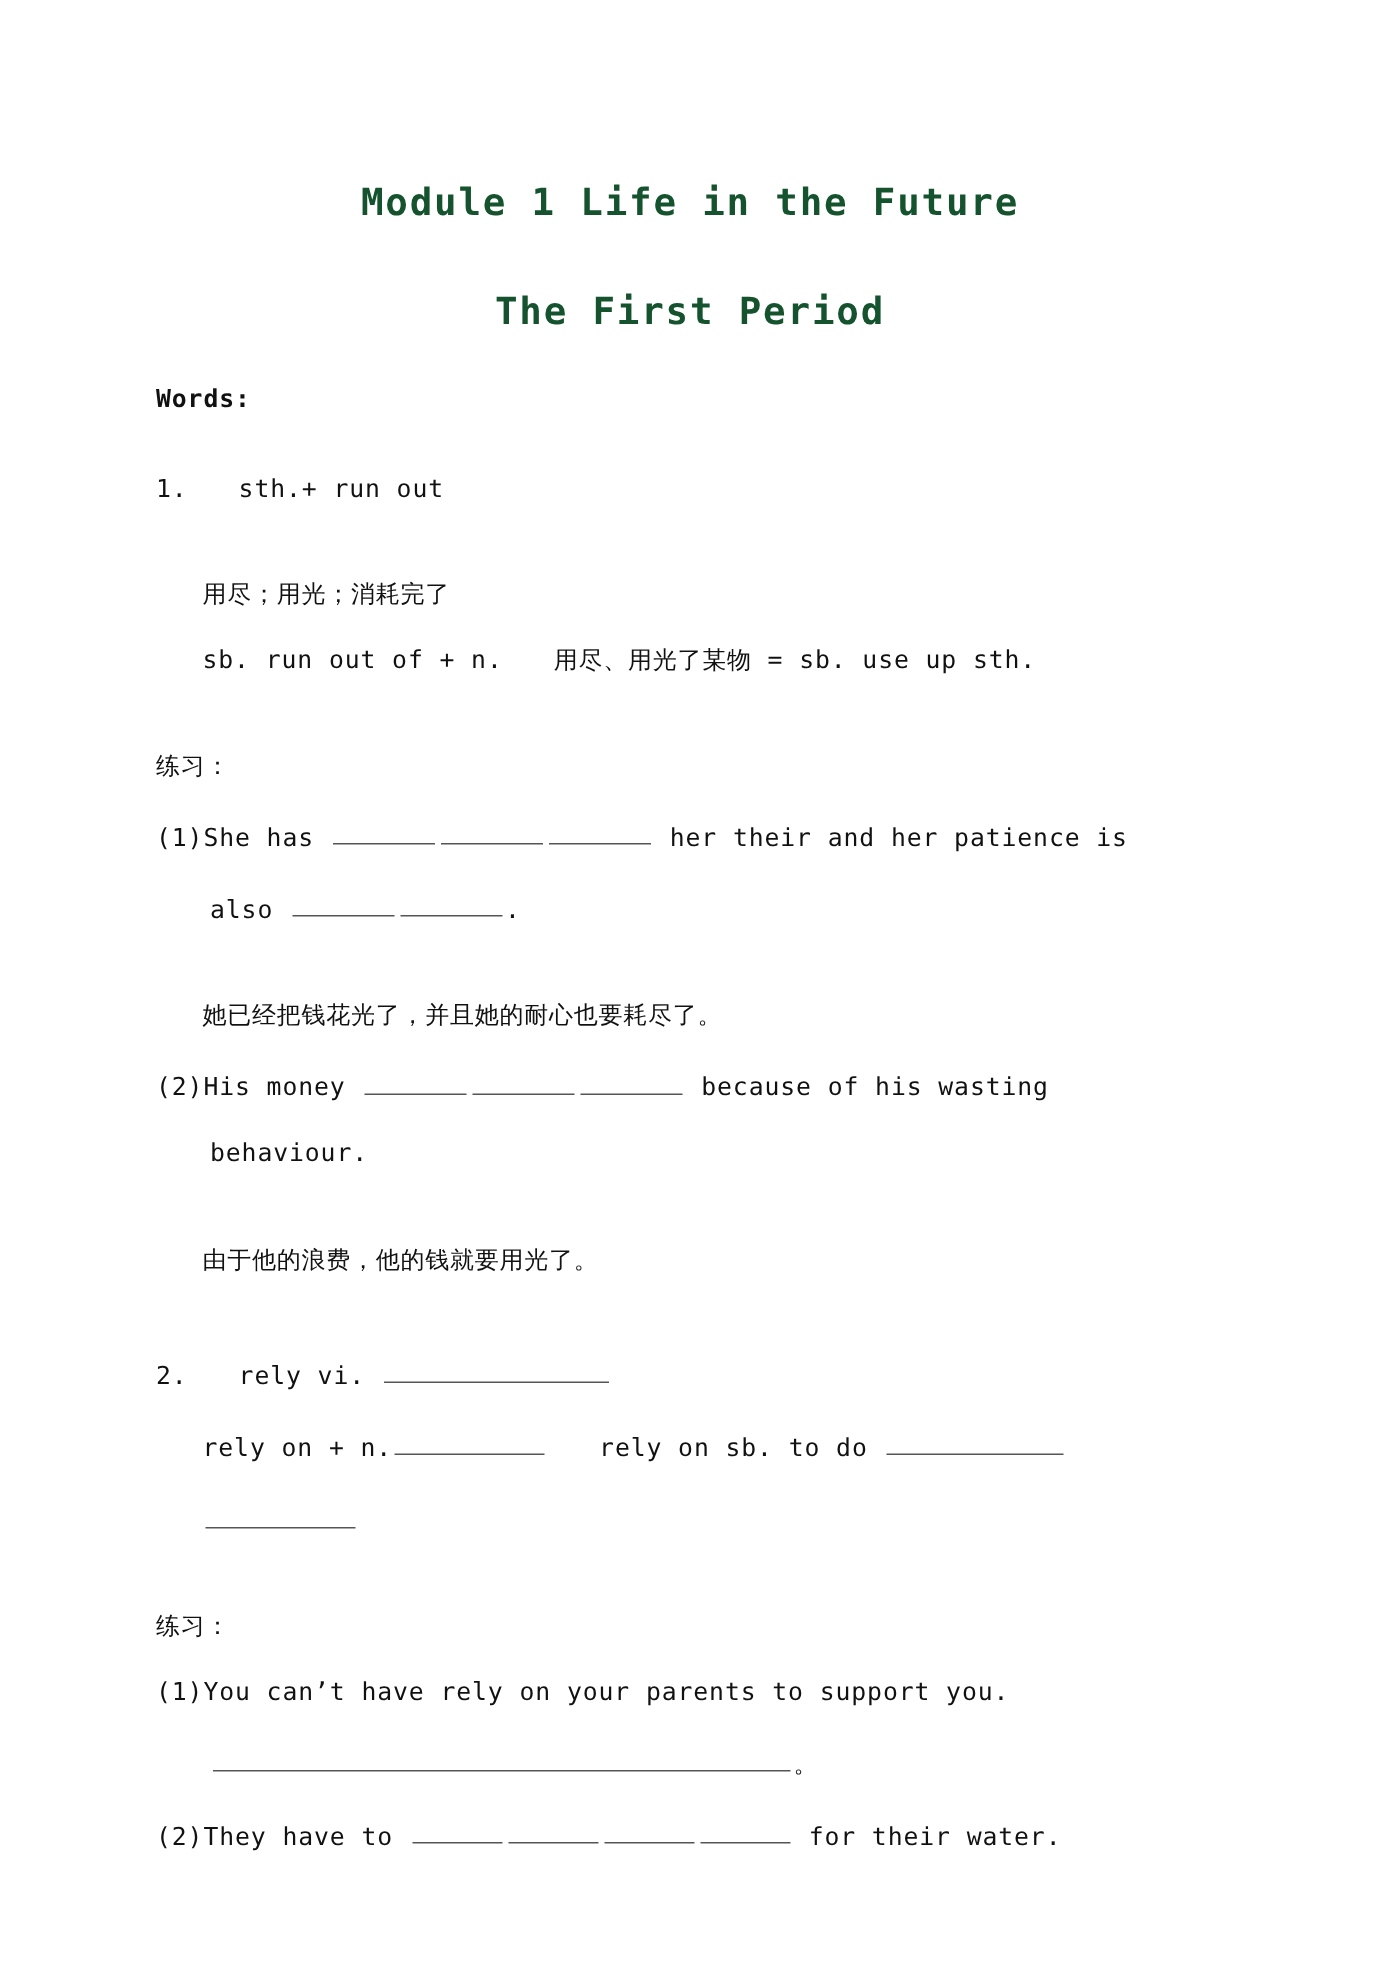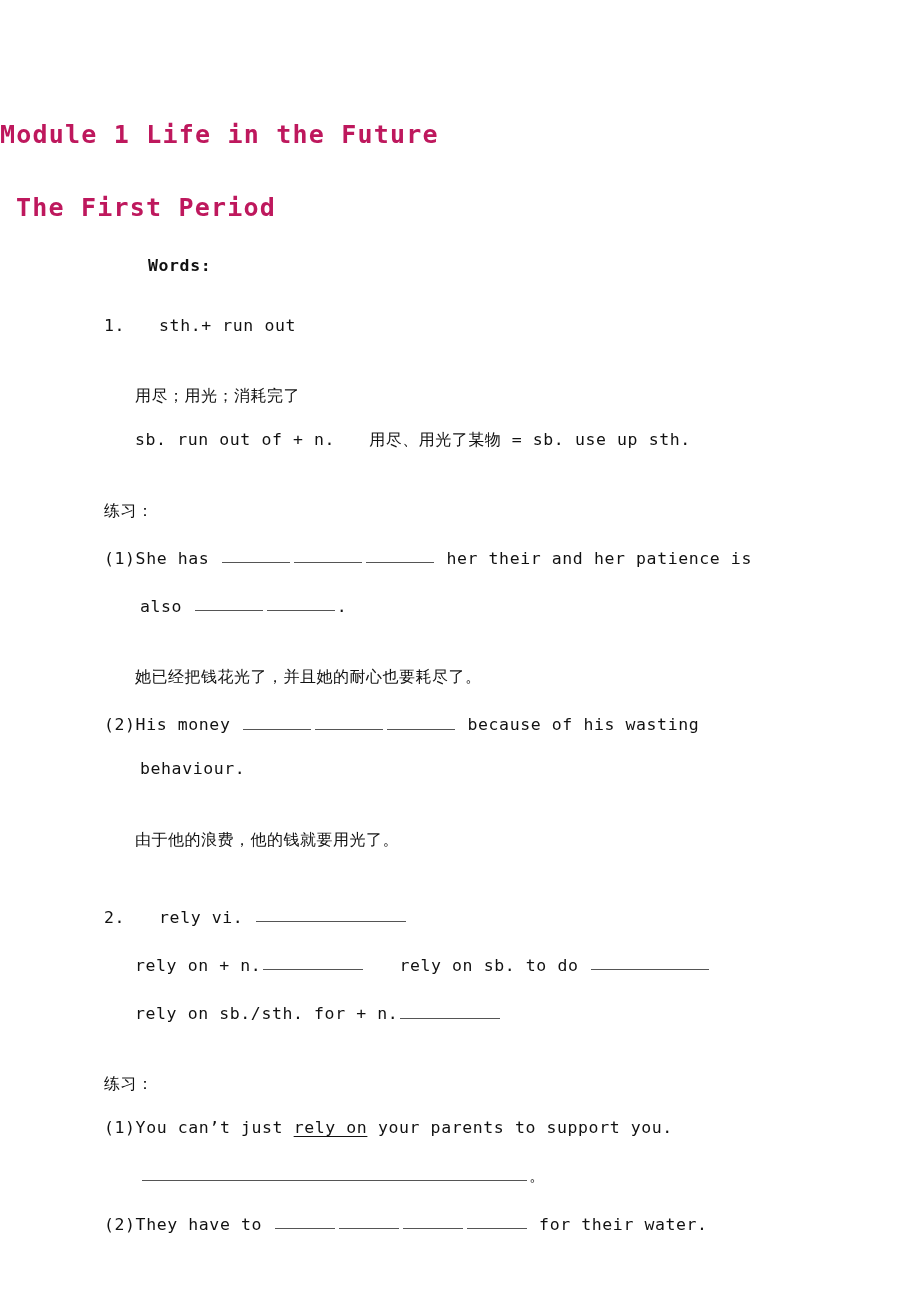--- a/index.html
+++ b/index.html
@@ -20,22 +20,22 @@
     position: absolute;
     left: 0; top: 0;
     width: 920px;
     height: 1307px;
     box-sizing: border-box;
     padding: 0;
   }
 
   
   .doc-title {
-    text-align: left;
-    color: #be185d;
+    text-align: center;
+    color: #14532d;
     font-family: "DejaVu Sans Mono", "Liberation Mono", monospace;
     font-weight: bold;
     font-size: 25px;
     letter-spacing: 1.2px;
     line-height: 1;
     white-space: pre;
   }
   #title-main { margin: 0; padding-top: 122px; }
   #title-sub  { margin: 16px; padding-top: 32px; }
 
@@ -52,21 +52,21 @@
     color: #111111;
     white-space: pre-wrap;
     margin: 0;
     letter-spacing: 0.6px;
   }
   .gap-lg { height: 43px; }
   .gap-md { height: 28px; }
   .gap-sm { height: 20px; }
   .gap-xl { height: 58px; }
 
-  .bold { font-weight: bold; margin-left: 44px; }
+  .bold { font-weight: bold; }
   .indent-1 { padding-left: 31px; }
   .indent-2 { padding-left: 36px; }
   .cn {
     font-family: "DejaVu Sans", "Liberation Sans", sans-serif;
     font-size: 16px;
     letter-spacing: 0.5px;
     margin-top: 26px;
   }
 
   
@@ -78,21 +78,20 @@
     margin: 0 2px;
   }
   .b-60 { width: 60px; }
   .b-68 { width: 68px; }
   .b-100 { width: 100px; }
   .b-118 { width: 118px; }
   .b-150 { width: 150px; }
   .b-385 { width: 385px; }
 
   .ul-text {
-    text-decoration: underline;
     text-underline-offset: 3px;
   }
   .sep-wide { display: inline-block; width: 34px; }
 </style>
 </head>
 <body>
 
 <div class="page">
 
   <h1 class="doc-title" id="title-main">Module 1 Life in the Future</h1>
@@ -146,29 +145,29 @@
     <div class="gap-xl"></div>
 
     <p class="line"><span>2.</span><span class="sep-wide"></span><span>rely vi.</span><span> </span><span class="blank b-150"></span></p>
 
     <div class="gap-md"></div>
 
     <p class="line indent-1"><span>rely on + n.</span><span class="blank b-100"></span><span class="sep-wide"></span><span>rely on sb. to do</span><span> </span><span class="blank b-118"></span></p>
 
     <div class="gap-md"></div>
 
-    <p class="line indent-1"><span>rely on sb./sth. for + n.</span><span class="blank b-100"></span></p>
+    <p class="line indent-1"><span class="blank b-100"></span></p>
 
     <div class="gap-md"></div>
 
     <p class="line cn">练习：</p>
 
     <div class="gap-md"></div>
 
-    <p class="line"><span>(1)</span><span>You can’t just</span><span> </span><span class="ul-text">rely on</span><span> </span><span>your parents to support you.</span></p>
+    <p class="line"><span>(1)</span><span>You can’t have</span><span> </span><span class="ul-text">rely on</span><span> </span><span>your parents to support you.</span></p>
 
     <div class="gap-md"></div>
 
     <p class="line indent-2"><span class="blank b-385"></span><span class="cn">。</span></p>
 
     <div class="gap-md"></div>
 
     <p class="line"><span>(2)</span><span>They have to</span><span> </span><span class="blank b-60"></span><span class="blank b-60"></span><span class="blank b-60"></span><span class="blank b-60"></span><span> </span><span>for their water.</span></p>
 
     <div class="gap-sm"></div>

